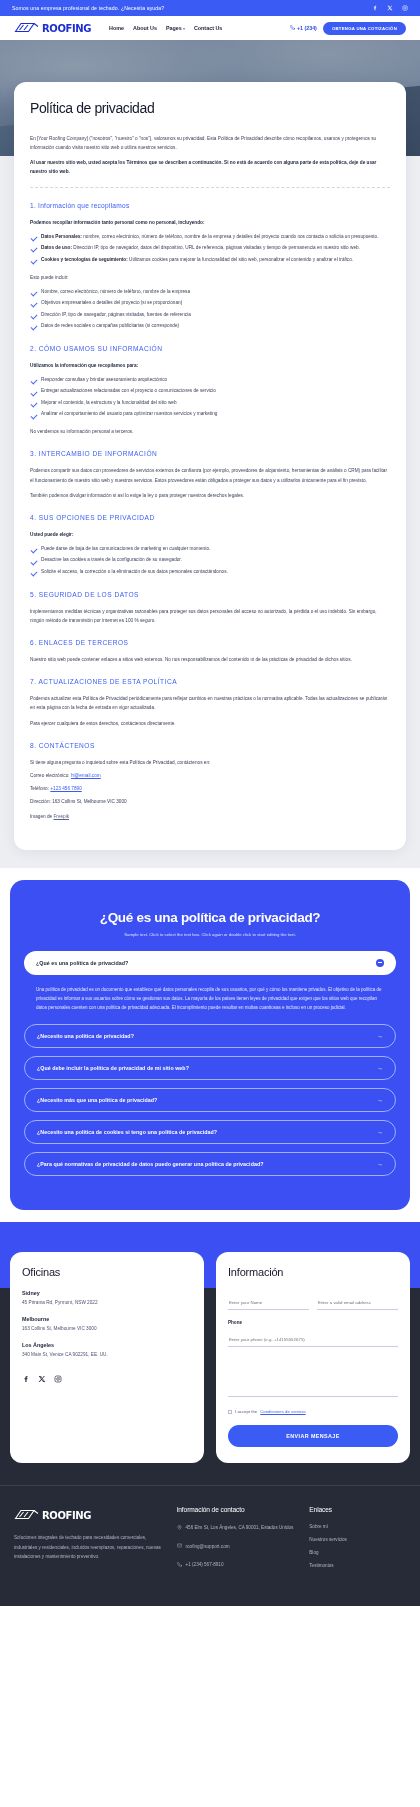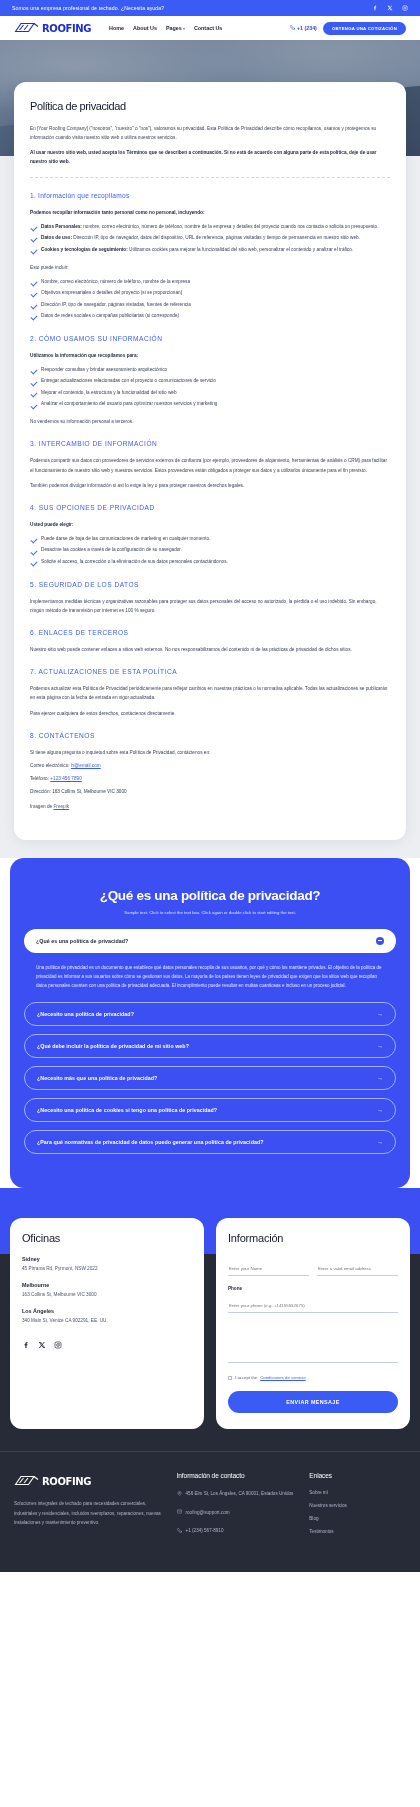--- a/index.html
+++ b/index.html
@@ -131,25 +131,25 @@
   .card {
     background:#ffffff;
     border-radius: 12px;
     margin: -74px 14px 0;
     padding: 18px 16px 22px;
     position:relative;
     z-index:3;
     box-shadow: 0 2px 14px rgba(25,35,60,.07);
   }
   .card-title {
-    font-size: 11px;
+    font-size: 14px;
     font-weight: 400;
     color:#15192b;
     letter-spacing:-0.4px;
-    margin-bottom: 12px;
+    margin-bottom: 18px;
   }
   .p {
     font-size: 4.7px;
     line-height: 1.95;
     color:#3b4259;
     margin-bottom: 6px;
   }
   .p.bold { font-weight: 700; color:#252b40; }
   .p.small-gap { margin-bottom: 4px; }
   .divider { height:1px; border-top:1px dashed #d2d6e0; margin: 10px 0 12px; }
@@ -179,21 +179,21 @@
     border-bottom: 1.1px solid #4b6bf7;
     transform: rotate(-45deg);
   }
   .lnk { color:#3b5bf5; text-decoration: underline; }
   .lnk-d { color:#5a6480; text-decoration: underline; }
 
   
   .faq {
     background:#3b4ff2;
     border-radius: 14px;
-    margin: 0 10px;
+    margin: 12px 10px;
     padding: 30px 14px 26px;
   }
   .faq-title {
     color:#fff;
     font-size: 13.5px;
     font-weight: 700;
     text-align:center;
     letter-spacing:-0.3px;
     margin-bottom: 7px;
   }

